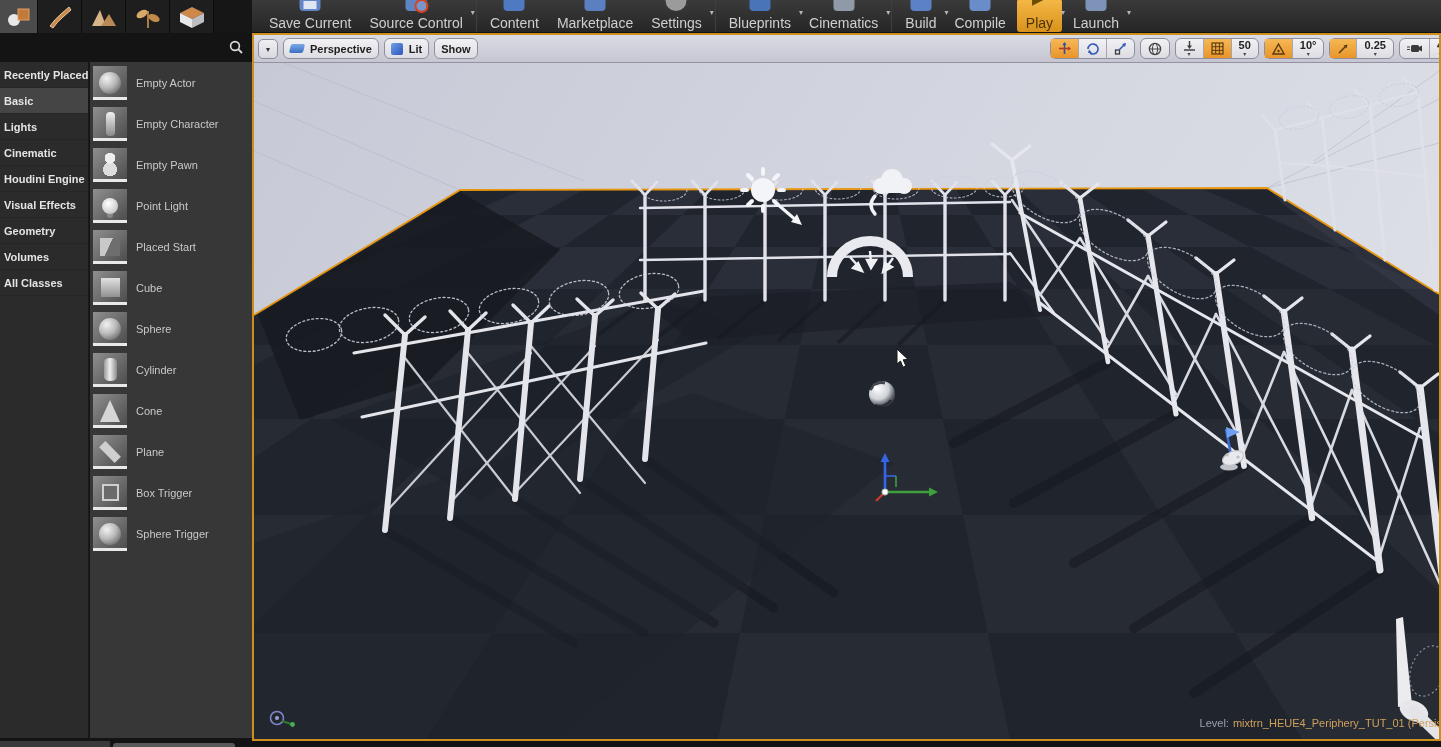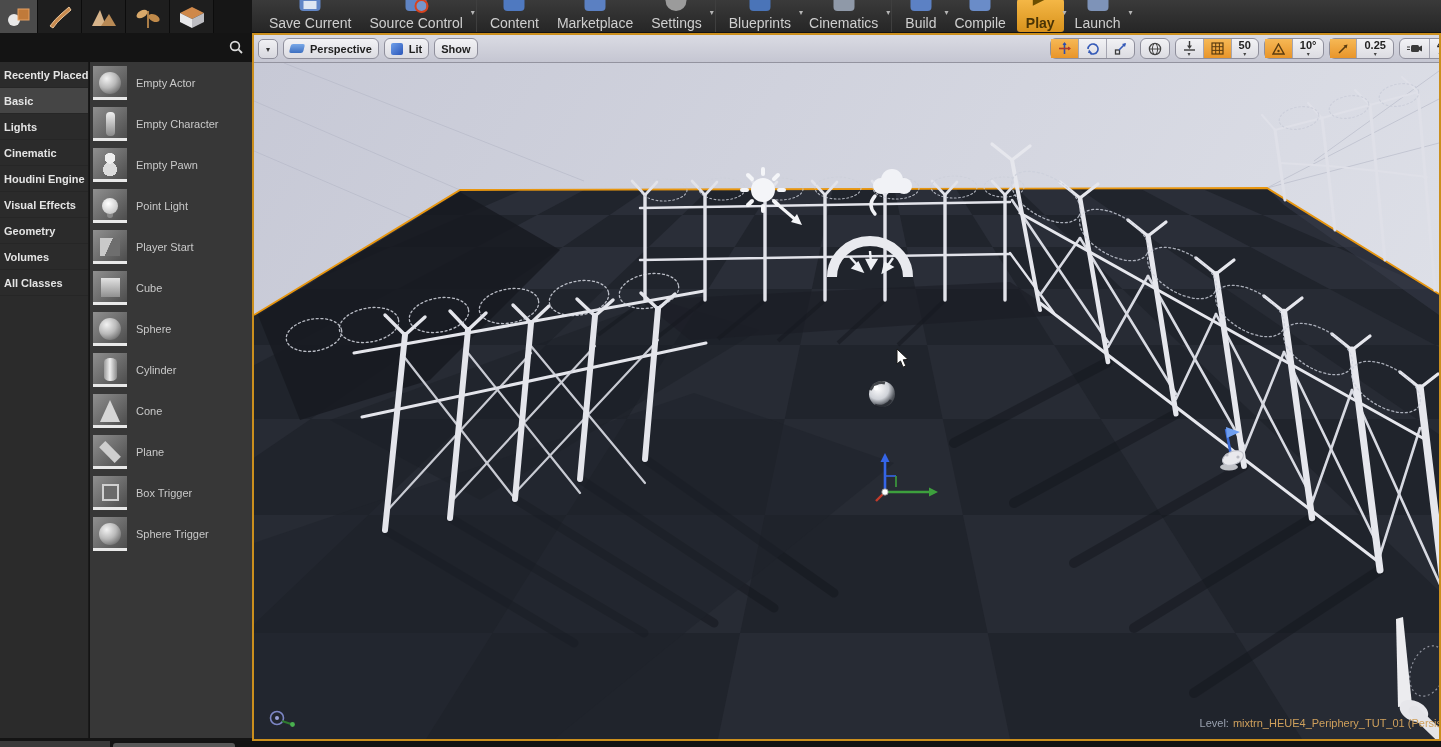--- a/index.html
+++ b/index.html
@@ -10,21 +10,21 @@
   .main-toolbar{position:absolute;left:252px;top:0;width:1189px;height:33px;
     background:linear-gradient(#3a3a3a,#262626);border-bottom:1px solid #121212;
     display:flex;align-items:flex-end;padding:0 0 0 8px;overflow:hidden;}
   .mtb-btn{position:relative;height:33px;display:flex;flex-direction:column;justify-content:flex-end;
     align-items:center;padding:0 9px 3px 9px;cursor:default;}
   .mtb-btn .lbl{font-size:14px;color:#cfcfcf;white-space:nowrap;line-height:11px;}
   .mtb-btn .tbi{position:absolute;top:-9px;left:50%;transform:translateX(-50%);
     width:21px;height:21px;border-radius:4px;}
   .mtb-btn .caret{position:absolute;right:-3px;top:9px;font-size:8px;color:#b5b5b5;}
   .mtb-btn.active{background:linear-gradient(#f5b847,#d8921c);border-radius:3px;margin:0 2px;}
-  .mtb-btn.active .lbl{color:#4a3405;font-weight:bold;}
+  .mtb-btn.active .lbl{color:#4a3405;font-weight:normal;}
   .mtb-btn.active .tbi{background:none;}
   .mtb-btn.active .tbi::after{content:"▶";color:#6b4e00;font-size:15px;position:absolute;left:3px;top:0;}
   .mtb-sep{width:1px;height:33px;background:#171717;border-right:1px solid #3f3f3f;margin:0 4px;}
   .tbi.i-settings{border-radius:50%;background:radial-gradient(circle at 50% 50%,#d9d9d9 30%,#8d8d8d 60%,#555 62%);}
   .tbi.i-cinematics{background:linear-gradient(#b9c1ce 40%,#6c7686 41%);}
   .tbi.i-save::after{content:"";position:absolute;left:4px;top:11px;width:13px;height:8px;background:#dfe6f2;}
   .tbi.i-source-control::after{content:"";position:absolute;right:-2px;bottom:-2px;width:10px;height:10px;
     border-radius:50%;border:2px solid #d8431f;background:rgba(255,255,255,.15);}
 
   
@@ -232,21 +232,21 @@
       <span class="thumb">
           <span class="g g-light"></span>
         </span>
       <span class="item-lbl">Point Light</span>
       <span class="item-badge">?</span>
     </div>
       <div class="item-row">
       <span class="thumb">
           <span class="g g-playerstart"></span>
         </span>
-      <span class="item-lbl">Player Start</span>
+      <span class="item-lbl">Placed Start</span>
       <span class="item-badge">?</span>
     </div>
       <div class="item-row">
       <span class="thumb">
           <span class="g g-cube"></span>
         </span>
       <span class="item-lbl">Cube</span>
       <span class="item-badge">?</span>
     </div>
       <div class="item-row">

